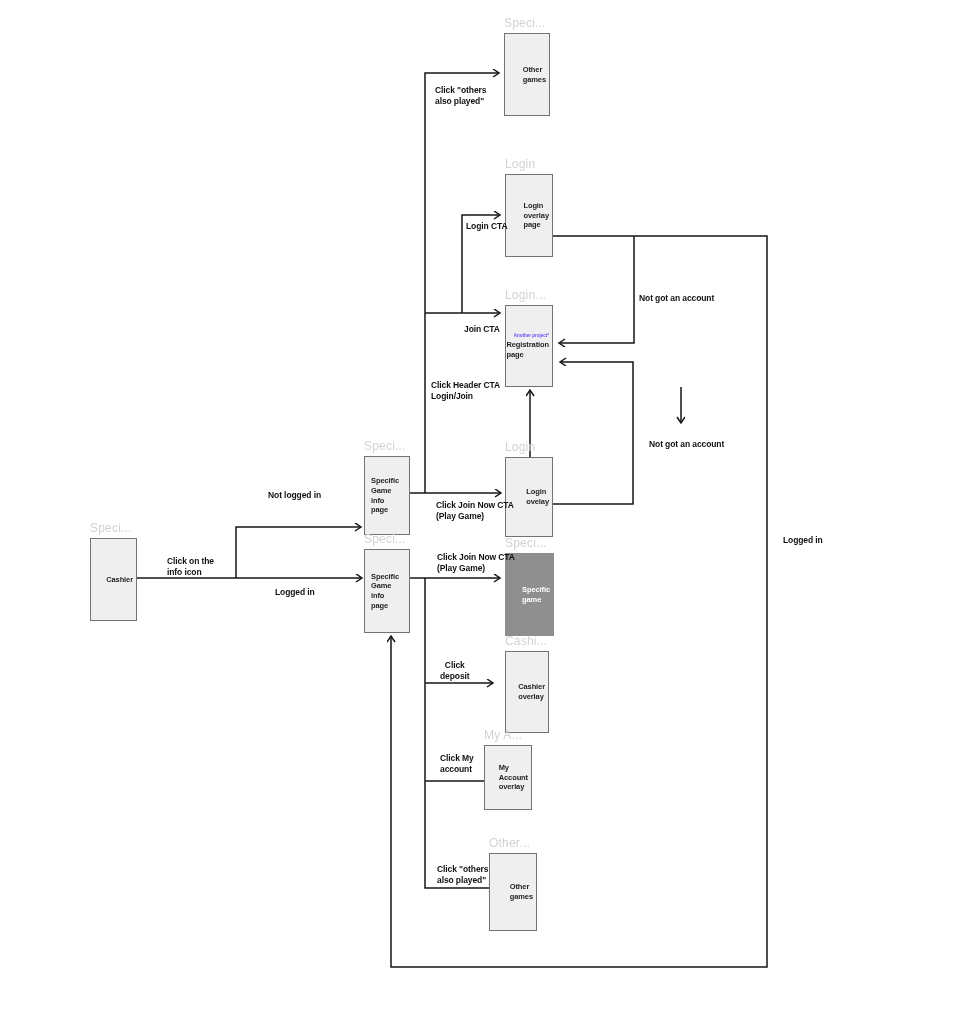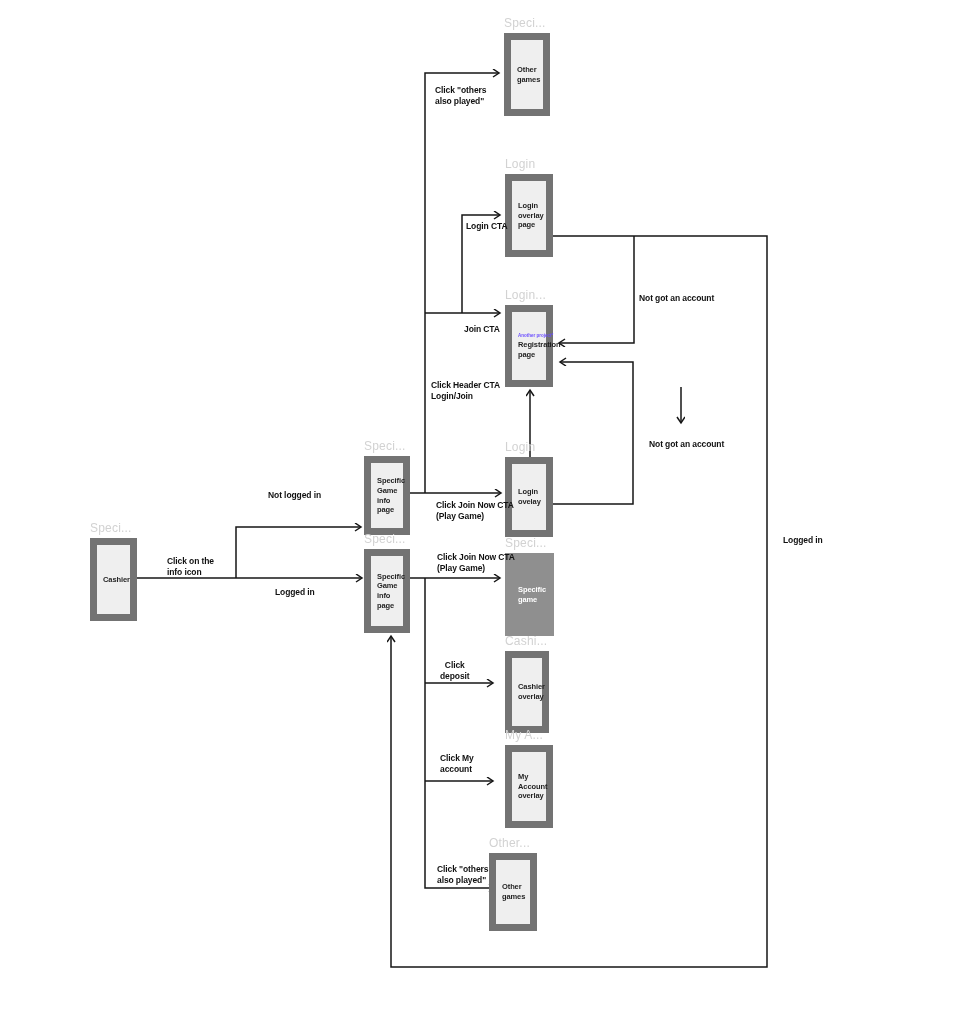--- a/index.html
+++ b/index.html
@@ -8,23 +8,24 @@
     font-family:"Liberation Sans",sans-serif;
   }
   #edges{position:absolute;left:0;top:0;width:965px;height:1023px;}
   .node{position:absolute;}
   .frame-title{
     position:absolute;left:0;top:-17px;font-size:12px;line-height:14px;
     color:#d2d2d2;white-space:nowrap;letter-spacing:.2px;font-weight:500;
   }
   .node-box{
     position:absolute;left:0;top:0;right:0;bottom:0;
-    background:#efefef;border:7px solid #737373;box-sizing:border-box;
+    background:#efefef;border:1px solid #737373;box-sizing:border-box;
     display:flex;flex-direction:column;justify-content:center;
     padding:4px 3px 4px 6px;
+    align-items:flex-end;
   }
   .node-box.dark{background:#8f8f8f;border-color:#8f8f8f;}
   .node-text{
     font-size:7.5px;line-height:1.3;font-weight:bold;color:#1f1f1f;
     white-space:pre-line;letter-spacing:-0.1px;
   }
   .node-box.dark .node-text{color:#ffffff;}
   .node-note{
     font-size:4.5px;line-height:1.2;font-weight:bold;color:#6b4eff;
     white-space:nowrap;margin-bottom:2px;
@@ -132,21 +133,21 @@
   </div>
 
   <div class="node" style="left:505px;top:651px;width:44px;height:82px;">
     <div class="frame-title">Cashi...</div>
     <div class="node-box">
       <div class="node-text">Cashier
 overlay</div>
     </div>
   </div>
 
-  <div class="node" style="left:505px;top:745px;width:48px;height:83px;border-radius:14px;">
+  <div class="node" style="left:484px;top:745px;width:48px;height:65px;border-radius:14px;">
     <div class="frame-title">My A...</div>
     <div class="node-box">
       <div class="node-text">My
 Account
 overlay</div>
     </div>
   </div>
 
   <div class="node" style="left:489px;top:853px;width:48px;height:78px;">
     <div class="frame-title">Other...</div>

